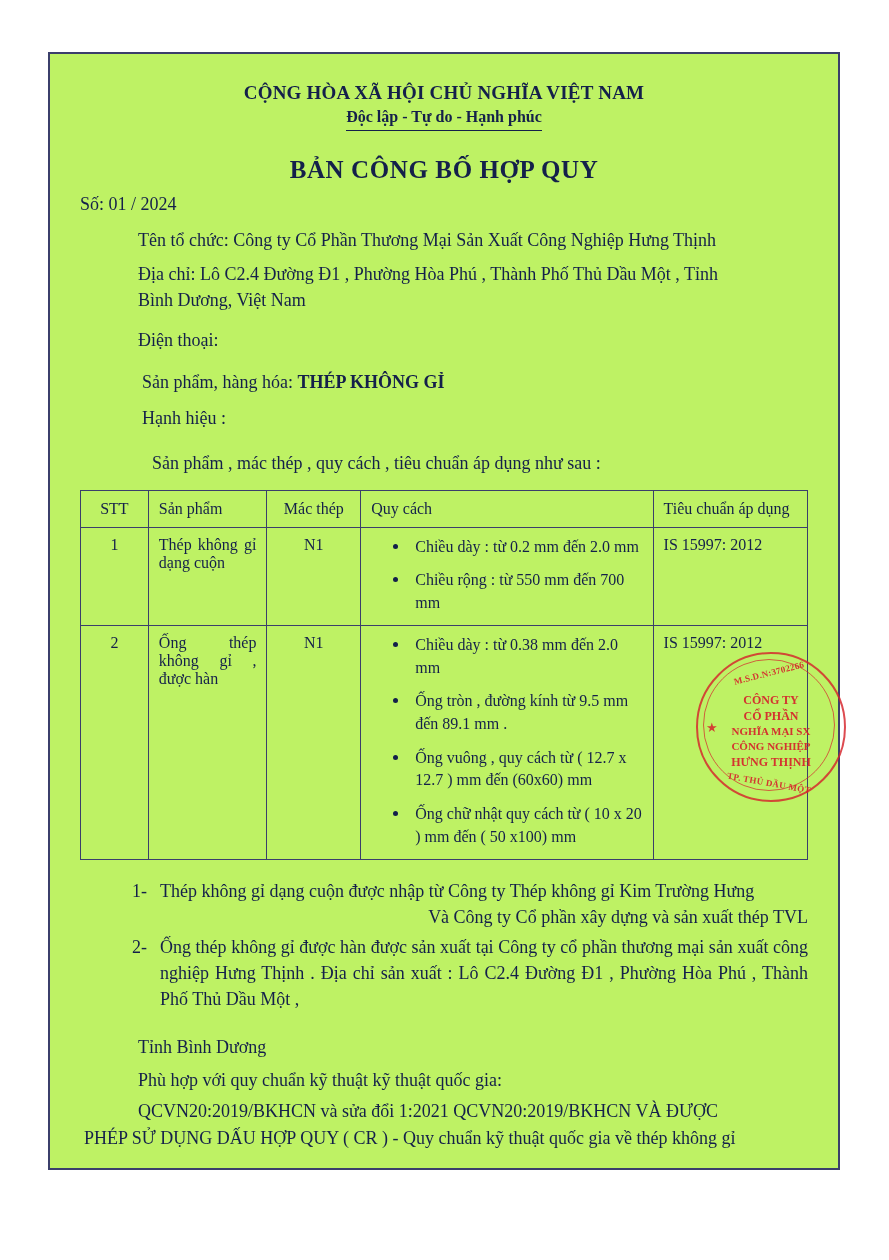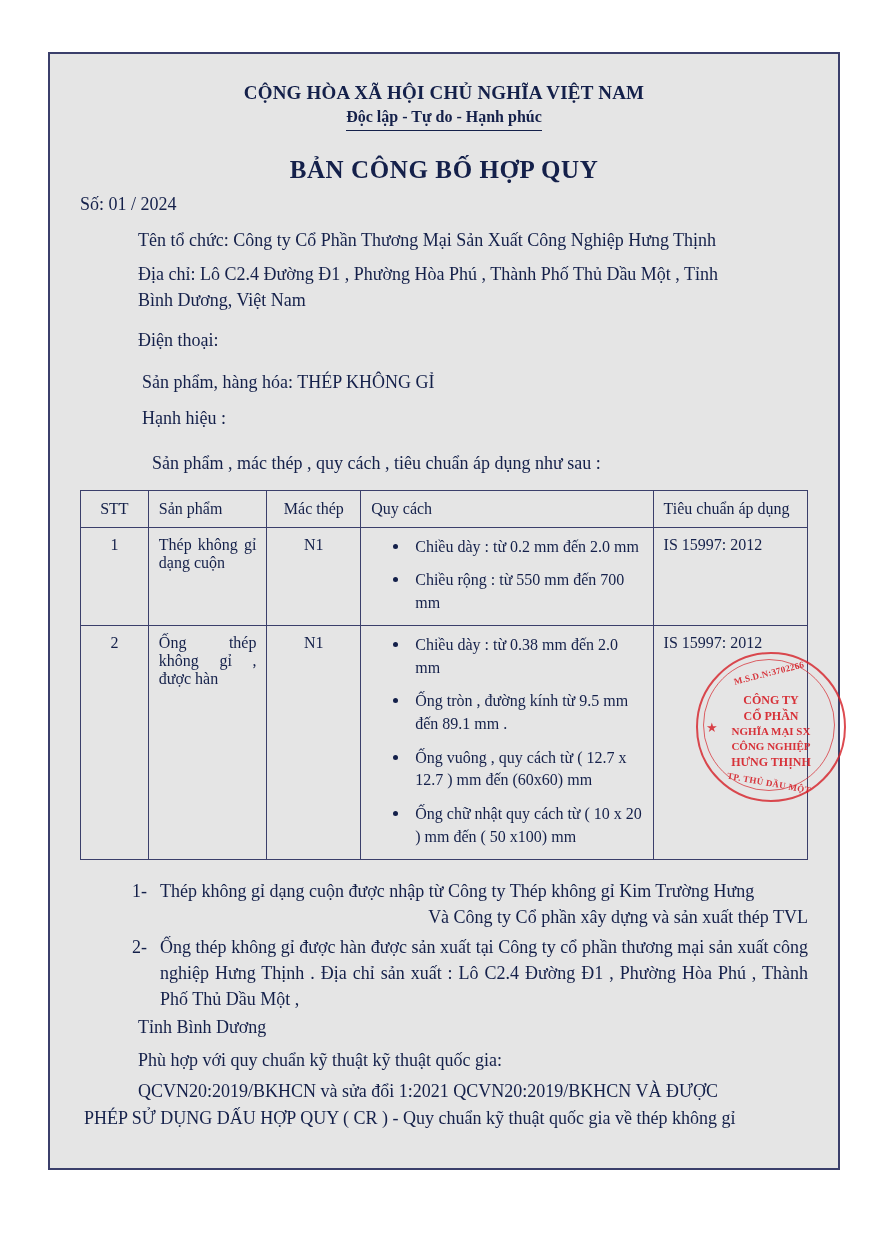--- a/index.html
+++ b/index.html
@@ -18,21 +18,21 @@
 
   
   .page-frame {
     position: absolute;
     left: 48px;
     top: 52px;
     width: 792px;
     height: 1118px;
     border: 2px solid #3b3f6b;
     box-sizing: border-box;
-    background: #e5e5e5;
+    background: #bef264;
   }
 
   .page-inner {
     position: absolute;
     left: 0;
     top: 0;
     right: 0;
     bottom: 0;
     padding: 20px 30px 10px 30px;
     box-sizing: border-box;
@@ -76,21 +76,21 @@
   
   .para {
     font-size: 18px;
     line-height: 1.45;
     margin-top: 12px;
     color: #14204a;
   }
   .indent-1 { padding-left: 58px; }
   .indent-2 { padding-left: 62px; }
   .indent-3 { padding-left: 72px; }
-  .bold { font-weight: normal; }
+  .bold { font-weight: bold; }
 
   .product-line { margin-top: 16px; }
   .brand-line { margin-top: 10px; }
   .spec-intro { margin-top: 18px; }
 
   
   table.spec {
     width: 100%;
     border-collapse: collapse;
     margin-top: 14px;
@@ -152,21 +152,21 @@
     margin-top: 6px;
   }
   .note .marker {
     position: absolute;
     left: 52px;
     top: 0;
   }
   .note .note-body { display: block; padding-left: 22px; }
   .note .cont { display: block; text-align: right; }
 
-  .closing { margin-top: 2px; }
+  .closing { margin-top: 22px; }
   .closing-line {
     font-size: 18px;
     line-height: 1.5;
     color: #14204a;
     padding-left: 58px;
   }
   .closing-block {
     font-size: 18px;
     line-height: 1.5;
     color: #14204a;

